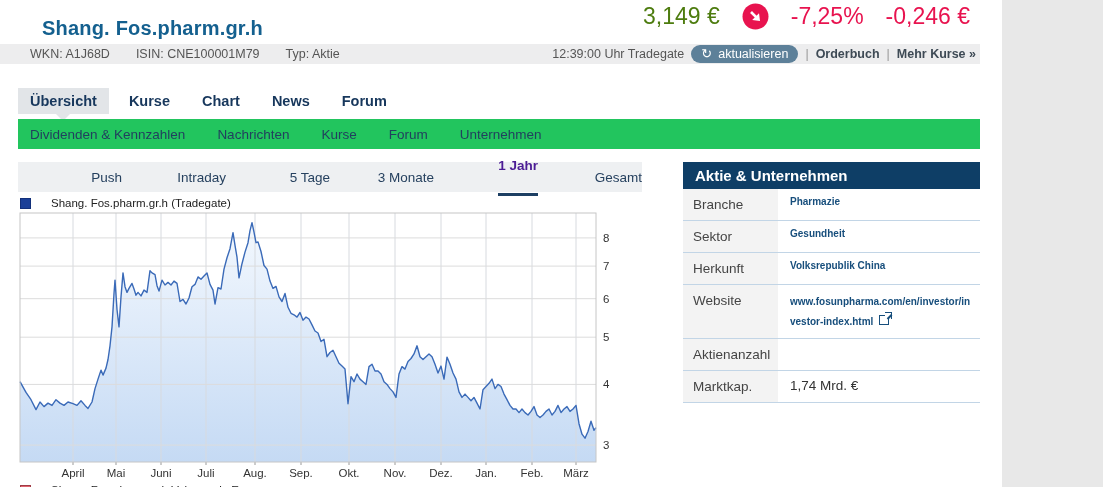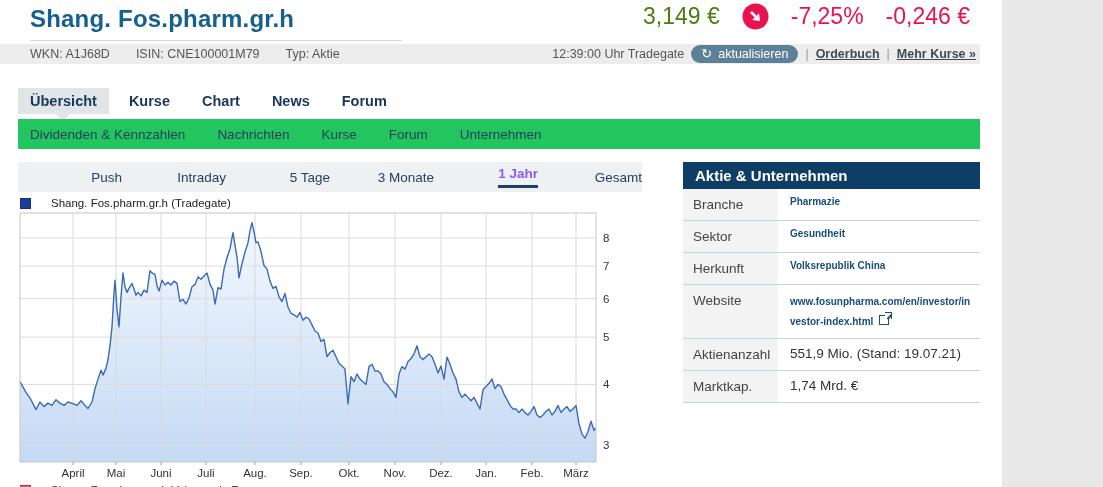--- a/index.html
+++ b/index.html
@@ -6,50 +6,50 @@
   body{
     width:1103px;height:487px;overflow:hidden;position:relative;
     background:#fff;font-family:"Liberation Sans",sans-serif;
     -webkit-font-smoothing:antialiased;
   }
   .content{position:absolute;left:0;top:0;width:980px;height:487px}
   .gutter{position:absolute;left:1002px;top:0;width:101px;height:487px;background:#e8e8e8}
 
   
   .title-wrap{position:absolute;left:30px;top:5px;width:372px;border-bottom:1px solid #d6d6d6;padding-bottom:7px}
-  .page-title{margin:0;font-size:24px;font-weight:700;color:#14608f;letter-spacing:.2px}
+  .page-title{margin:12px;font-size:20px;font-weight:700;color:#14608f;letter-spacing:.2px}
   .price-block{position:absolute;top:3px;right:10px;display:flex;align-items:center;gap:22px}
   .price{font-size:23px;color:#4d7c0f}
   .chg{font-size:23px;color:#e8134f}
   .dir-icon{width:27px;height:27px;display:block}
 
   .info-bar{position:absolute;left:0;top:44px;width:980px;height:20px;background:#ededee;
     display:flex;align-items:center;justify-content:space-between;font-size:12.5px;color:#555}
   .info-left{margin-left:30px;display:flex;gap:26px}
   .info-right{margin-right:4px;display:flex;align-items:center;gap:7px}
   .pill{background:#5d8099;color:#fff;border-radius:10px;padding:1px 10px 2px;display:flex;gap:6px;align-items:center;cursor:pointer}
   .pill .ric{font-size:13px}
-  .blink{color:#3e4a55;font-weight:700;text-decoration:underline;cursor:pointer}
+  .blink{color:#3e4a55;font-weight:700;cursor:pointer}
   .sep{color:#999}
 
   
   .tabs{position:absolute;left:18px;top:88px;display:flex;align-items:flex-end;gap:8px}
   .tab{font-size:14.5px;font-weight:700;color:#17375c;padding:5px 12px;position:relative;cursor:pointer;white-space:nowrap}
   .tab.active{background:#e2e5e8}
   .tab.active::after{content:"";position:absolute;left:50%;margin-left:-7px;top:100%;
     border:7px solid transparent;border-top-color:#e2e5e8;border-bottom:none}
   .subnav{position:absolute;left:18px;top:119px;width:962px;height:30px;background:#22c55e;
     display:flex;align-items:center;gap:32px;padding-left:12px;box-sizing:border-box}
   .subnav-item{font-size:13.5px;color:#22405e;cursor:pointer;white-space:nowrap}
 
   
   .chart-col{position:absolute;left:18px;top:162px;width:624px}
   .period-bar{height:30px;background:#eef0f2;display:flex}
   .period{flex:1;display:flex;align-items:center;justify-content:flex-end;font-size:13.5px;color:#26415f;cursor:pointer}
-  .period.active span{font-weight:700;color:#8b5cf6;border-bottom:3px solid #1d3f63;padding-bottom:4px}
+  .period.active span{font-weight:700;color:#4c1d95;border-bottom:3px solid #1d3f63;padding-bottom:20px}
   .legend{display:flex;align-items:center;gap:20px;margin-top:5px;font-size:11.5px;color:#222;margin-left:2px}
   .sq{width:9px;height:9px;flex-shrink:0}
   .price-sq{background:#1a3f98;border:1px solid #12307a}
   .vol-sq{background:#e0646f;border:1px solid #a03c45}
   .chart-svg{display:block;margin-top:3px}
   .legend.vol{margin-top:4px}
 
   
   .panel{position:absolute;left:683px;top:162px;width:297px}
   .panel-head{background:#0e3e66;color:#fff;font-weight:700;font-size:15px;padding:5px 12px}
@@ -223,21 +223,20 @@
         <div class="prow">
           <div class="plabel">Herkunft</div>
           <div class="pvalue bold">Volksrepublik China</div>
         </div>
         <div class="prow">
           <div class="plabel">Website</div>
           <div class="pvalue link-v">www.fosunpharma.com/en/investor/investor-index.html<span class="ext"></span></div>
         </div>
         <div class="prow">
           <div class="plabel">Aktienanzahl</div>
-          <div class="pvalue plain">551,9 Mio. (Stand: 19.07.21)</div>
         </div>
         <div class="prow">
           <div class="plabel">Marktkap.</div>
           <div class="pvalue plain">1,74 Mrd. €</div>
         </div>
       </div>
   </div>
 
 </div>
 

